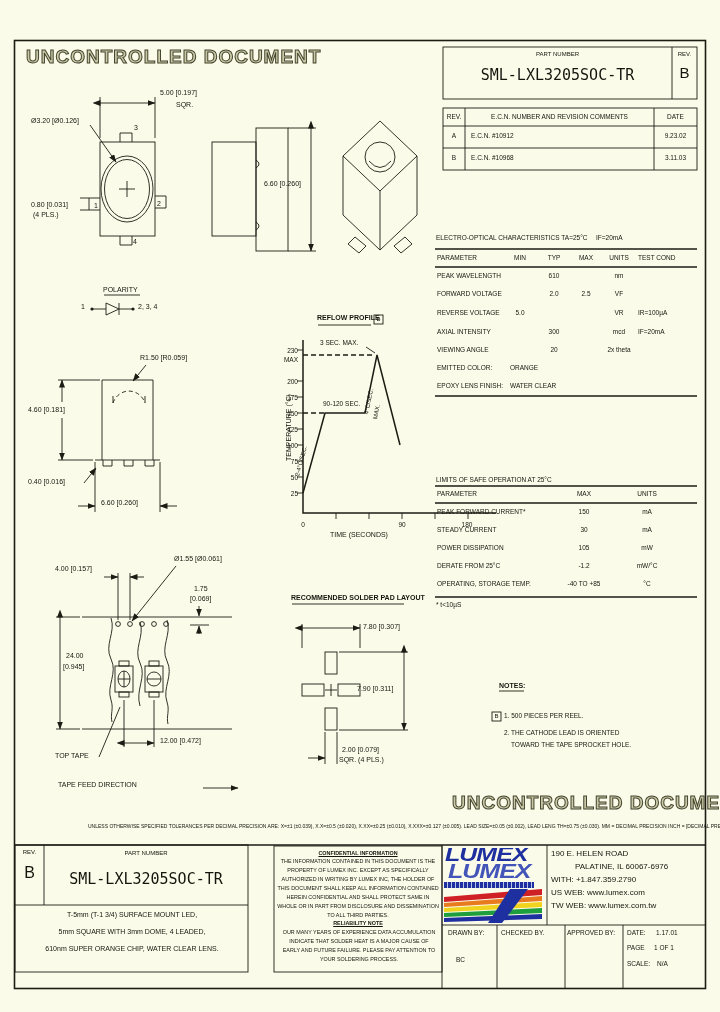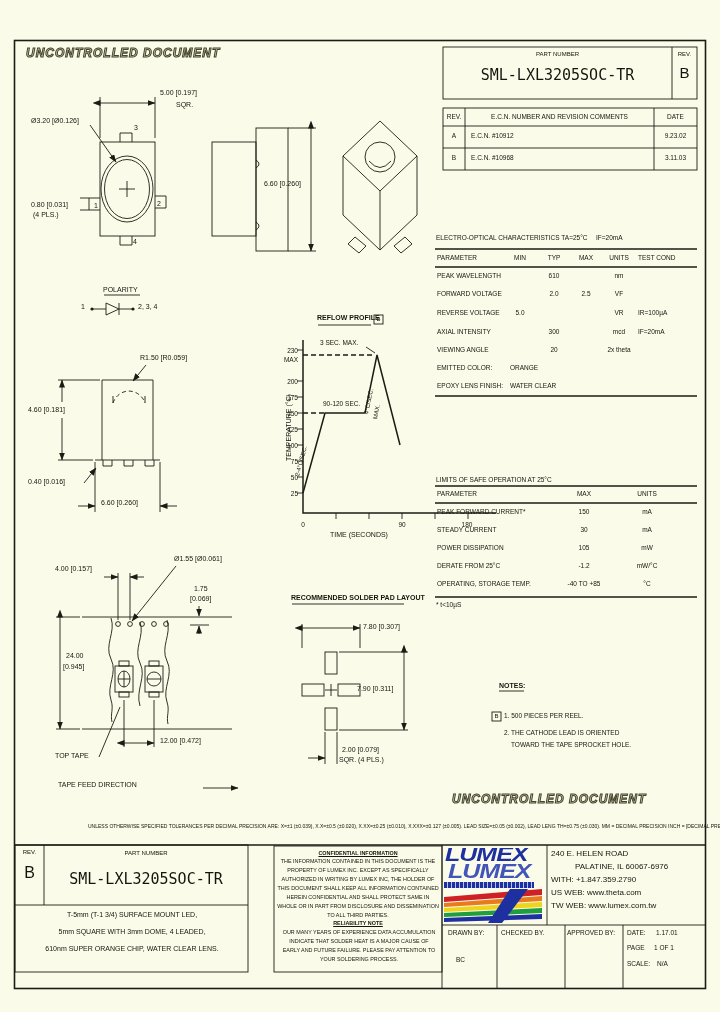--- a/index.html
+++ b/index.html
@@ -17,21 +17,21 @@
   .b{font-weight:bold;}
   .mono{font-family:"DejaVu Sans Mono",monospace;text-align:center;}
   .f5{font-size:5px;}
   .f54{font-size:5.4px;line-height:9px;}
   .f6{font-size:6px;}
   .f65{font-size:6.5px;}
   .f7{font-size:7px;}
   .f8{font-size:8px;}
   .f15{font-size:15px;}
   .f16{font-size:16px;}
-  .wm{font-style:italic;font-weight:bold;font-size:12px;letter-spacing:1px;color:#c9c9a8;-webkit-text-stroke:1px #45452f;}
+  .wm{font-weight:bold;font-size:19px;letter-spacing:1px;color:#c9c9a8;-webkit-text-stroke:1px #45452f;}
 </style>
 </head>
 <body>
 
 <div id="sheet">
 
 <svg class="art" width="720" height="1012" viewBox="0 0 720 1012">
   <defs>
     <marker id="ae" viewBox="0 0 8 6" markerWidth="8" markerHeight="6" refX="7.5" refY="3" orient="auto" markerUnits="userSpaceOnUse">
           <path class="fl" d="M0,0L8,3L0,6Z"></path>
@@ -344,24 +344,24 @@
   <svg style="position:absolute;left:0;top:41px" width="99" height="34" viewBox="0 0 99 34">
     <polygon points="0,8 98,0 98,6 0,13" fill="#cf2026"></polygon>
     <polygon points="0,14 98,7 98,12 0,18" fill="#e87b1e"></polygon>
     <polygon points="0,19 98,13 98,18 0,23" fill="#efd31c"></polygon>
     <polygon points="0,24 98,19 98,24 0,28" fill="#1e9e3c"></polygon>
     <polygon points="0,29 98,25 98,30 0,33" fill="#1e2fa0"></polygon>
     <polygon points="66,0 84,0 58,34 44,34" fill="#1e2fa0"></polygon>
   </svg>
 </div>
 
-<span class="t f8" style="left:551px;top:849px">240 E. HELEN ROAD</span>
+<span class="t f8" style="left:551px;top:849px">190 E. HELEN ROAD</span>
 <span class="t f8" style="left:575px;top:862px">PALATINE, IL  60067-6976</span>
 <span class="t f8" style="left:551px;top:875px">WITH: +1.847.359.2790</span>
-<span class="t f8" style="left:551px;top:888px">US WEB: www.theta.com</span>
+<span class="t f8" style="left:551px;top:888px">US WEB: www.lumex.com</span>
 <span class="t f8" style="left:551px;top:901px">TW WEB: www.lumex.com.tw</span>
 
 <span class="t f65" style="left:448px;top:929px">DRAWN BY:</span>
 <span class="t f65" style="left:456px;top:956px">BC</span>
 <span class="t f65" style="left:501px;top:929px">CHECKED BY.</span>
 <span class="t f65" style="left:567px;top:929px">APPROVED BY:</span>
 <span class="t f65" style="left:627px;top:929px">DATE:</span>
 <span class="t f65" style="left:656px;top:929px">1.17.01</span>
 <span class="t f65" style="left:627px;top:944px">PAGE</span>
 <span class="t f65" style="left:654px;top:944px">1 OF 1</span>

